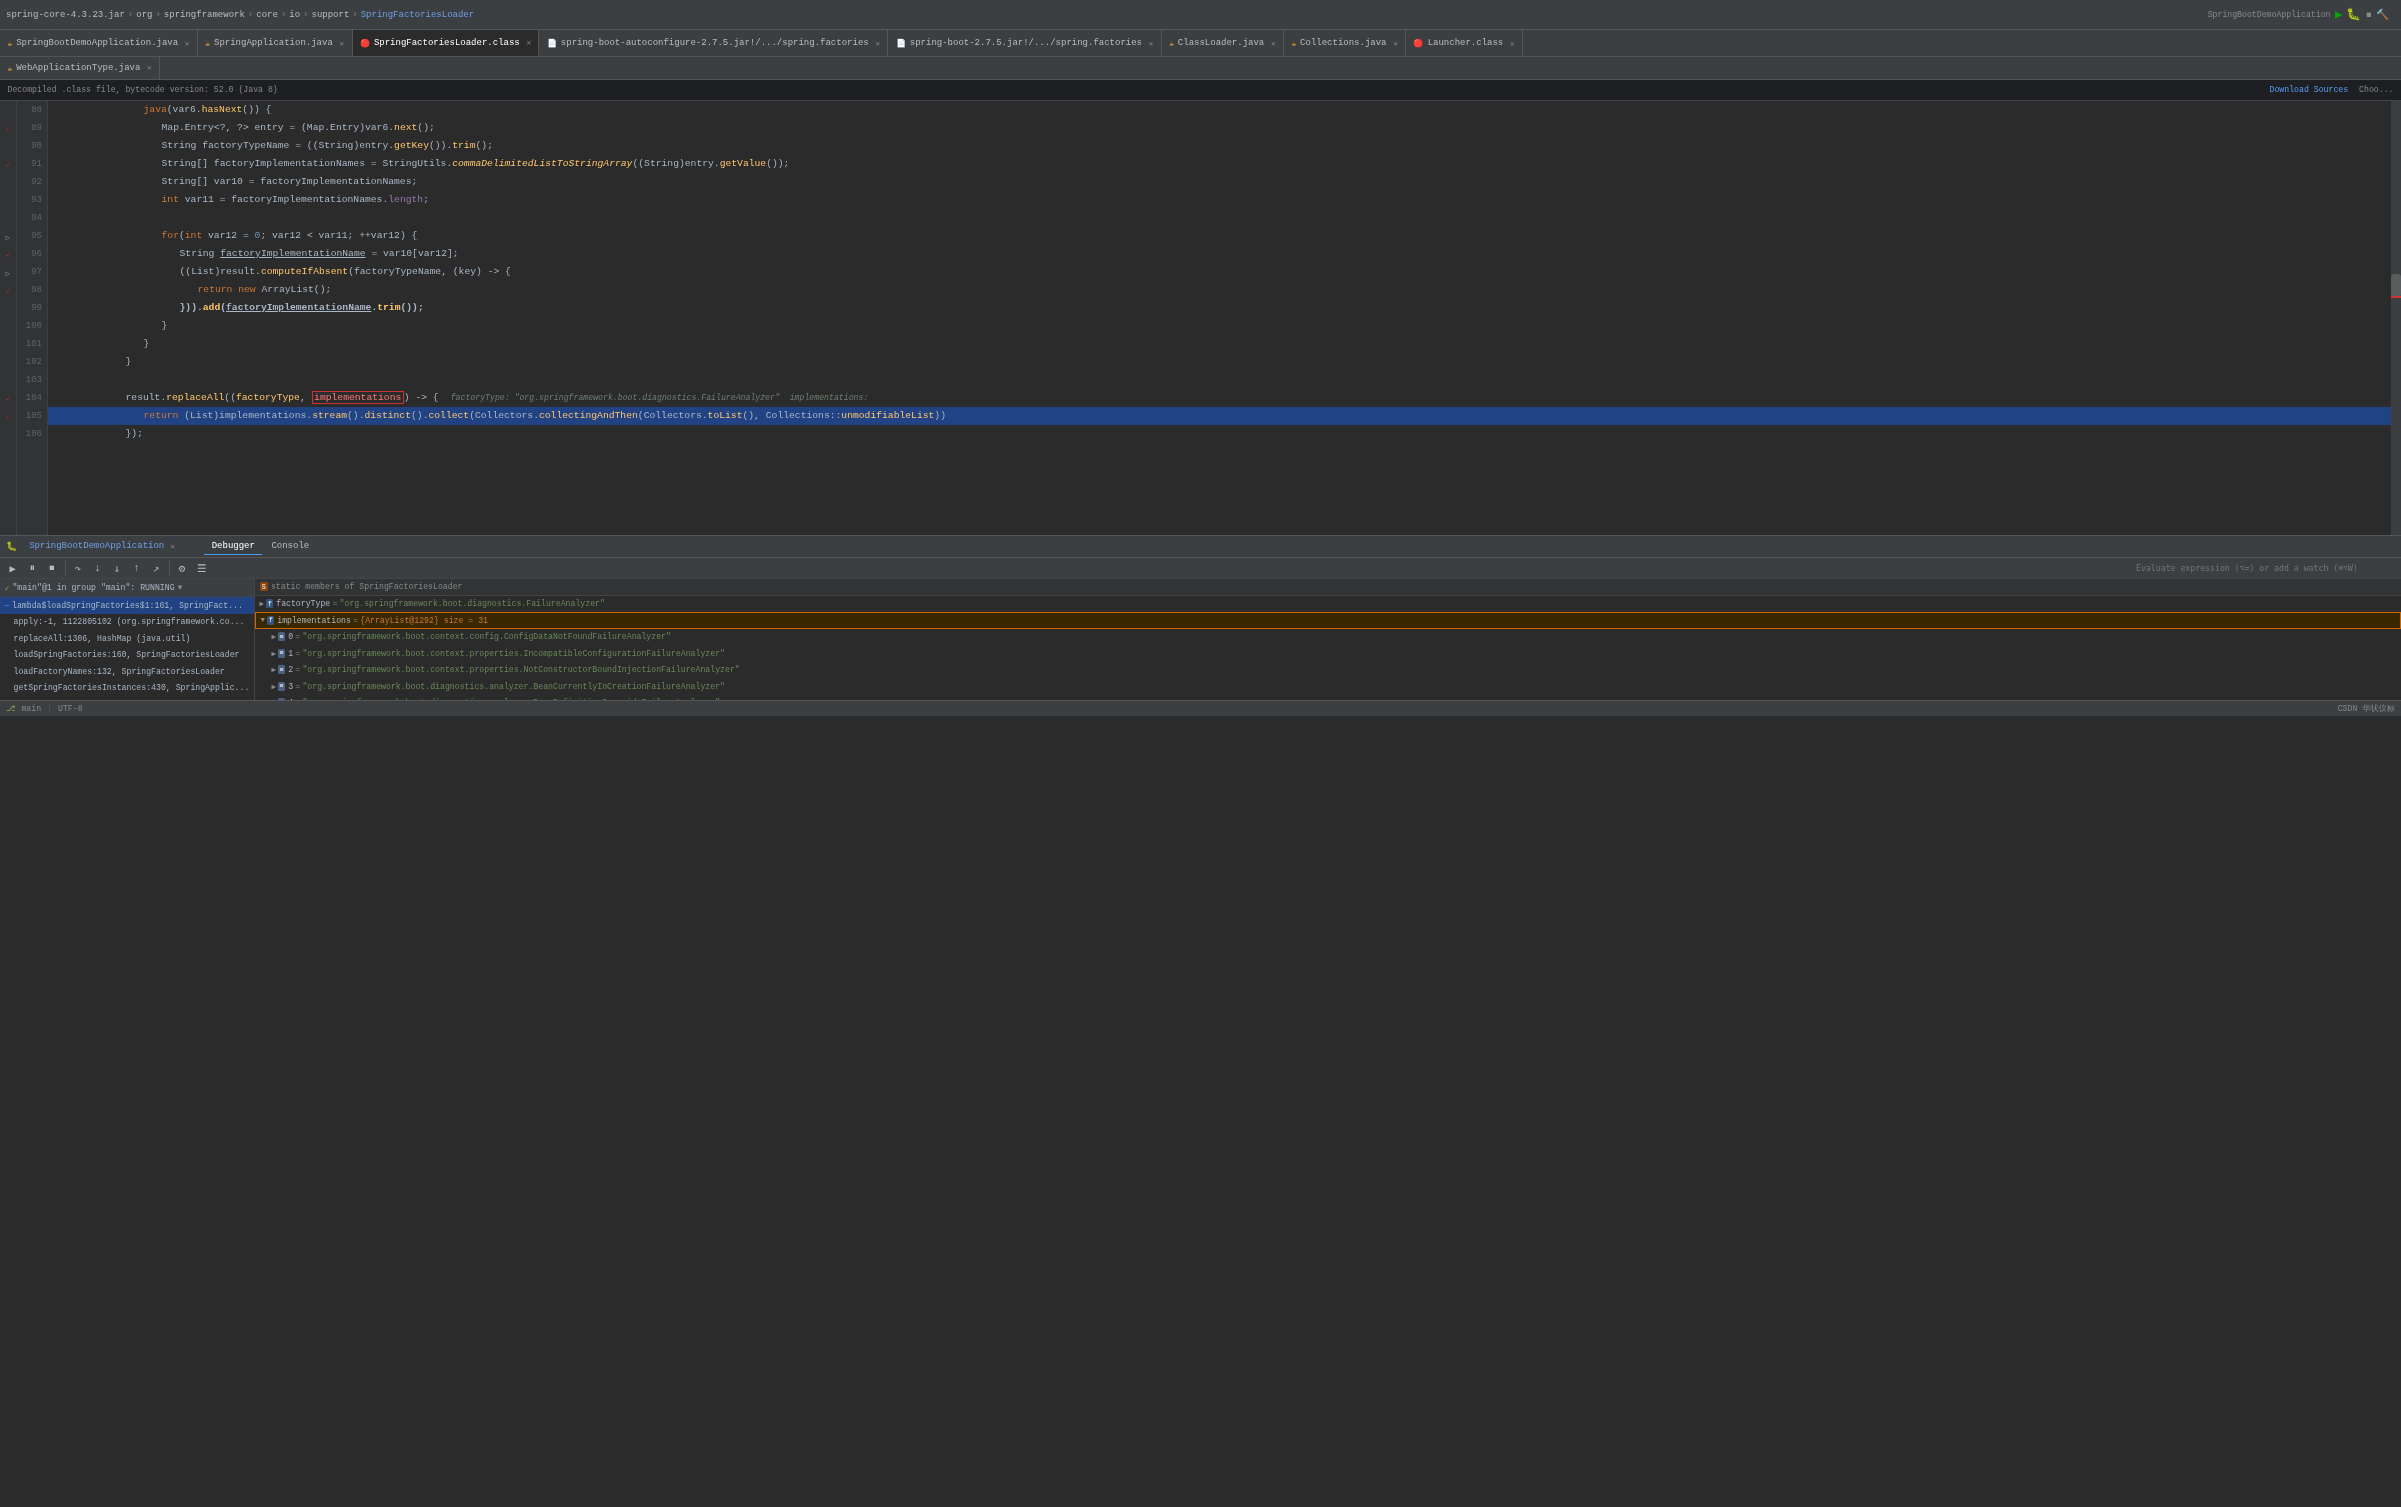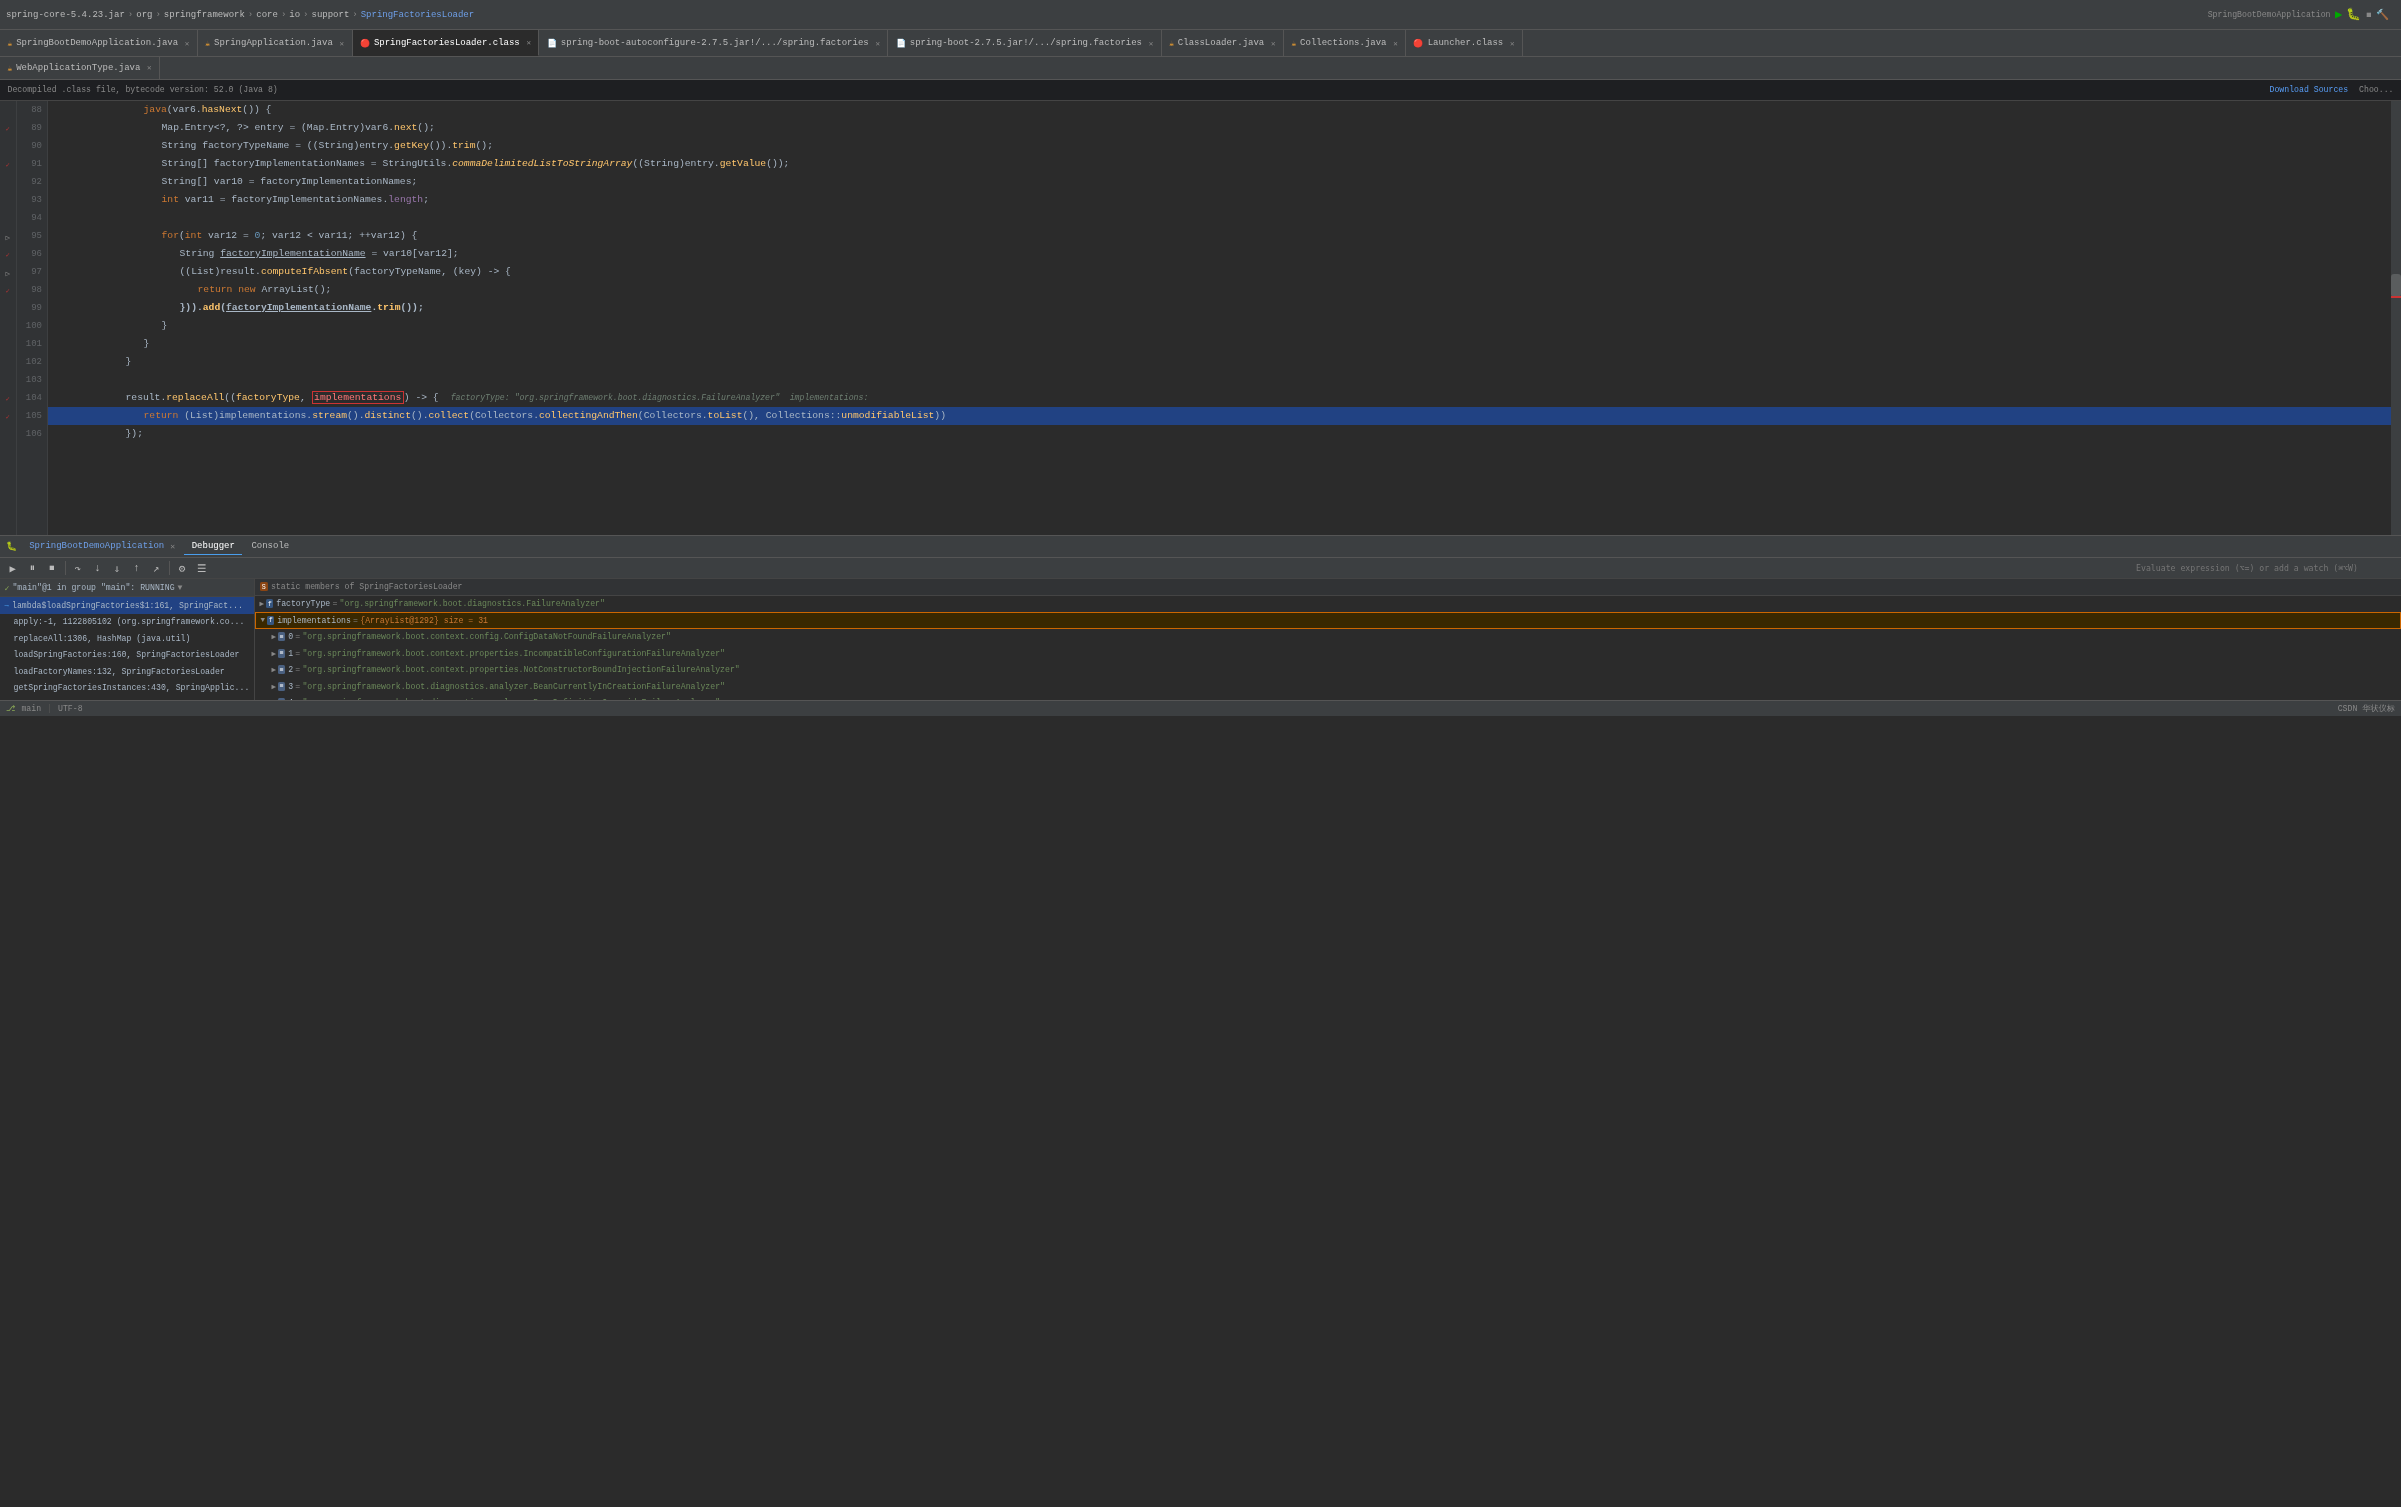--- a/index.html
+++ b/index.html
@@ -165,20 +165,21 @@
     .debug-tab {
       font-size: 9px;
       color: #bbbbbb;
       padding: 3px 7.5px;
       cursor: pointer;
       border-bottom: 1.5px solid transparent;
     }
     .debug-tab.active {
       color: #ffffff;
       border-bottom: 1.5px solid #4a9eed;
+      margin-left: 20px;
     }
     .debug-app-label {
       font-size: 9px;
       color: #6e9fe8;
       margin-left: 6px;
     }
     .debug-close { color: #888; font-size: 8.2px; margin-left: 3px; cursor: pointer; }
 
     .debug-toolbar {
       height: 21px;
@@ -282,21 +283,21 @@
     
     ::-webkit-scrollbar { width: 6px; height: 6px; }
     ::-webkit-scrollbar-track { background: #3c3f41; }
     ::-webkit-scrollbar-thumb { background: #5a5d5e; border-radius: 3px; }
   </style>
 </head>
 <body>
 
 <div class="top-bar">
   <div class="breadcrumb">
-    <span>spring-core-5.4.23.jar</span>
+    <span>spring-core-4.3.23.jar</span>
     <span class="breadcrumb-sep">›</span>
     <span>org</span>
     <span class="breadcrumb-sep">›</span>
     <span>springframework</span>
     <span class="breadcrumb-sep">›</span>
     <span>core</span>
     <span class="breadcrumb-sep">›</span>
     <span>io</span>
     <span class="breadcrumb-sep">›</span>
     <span>support</span>

